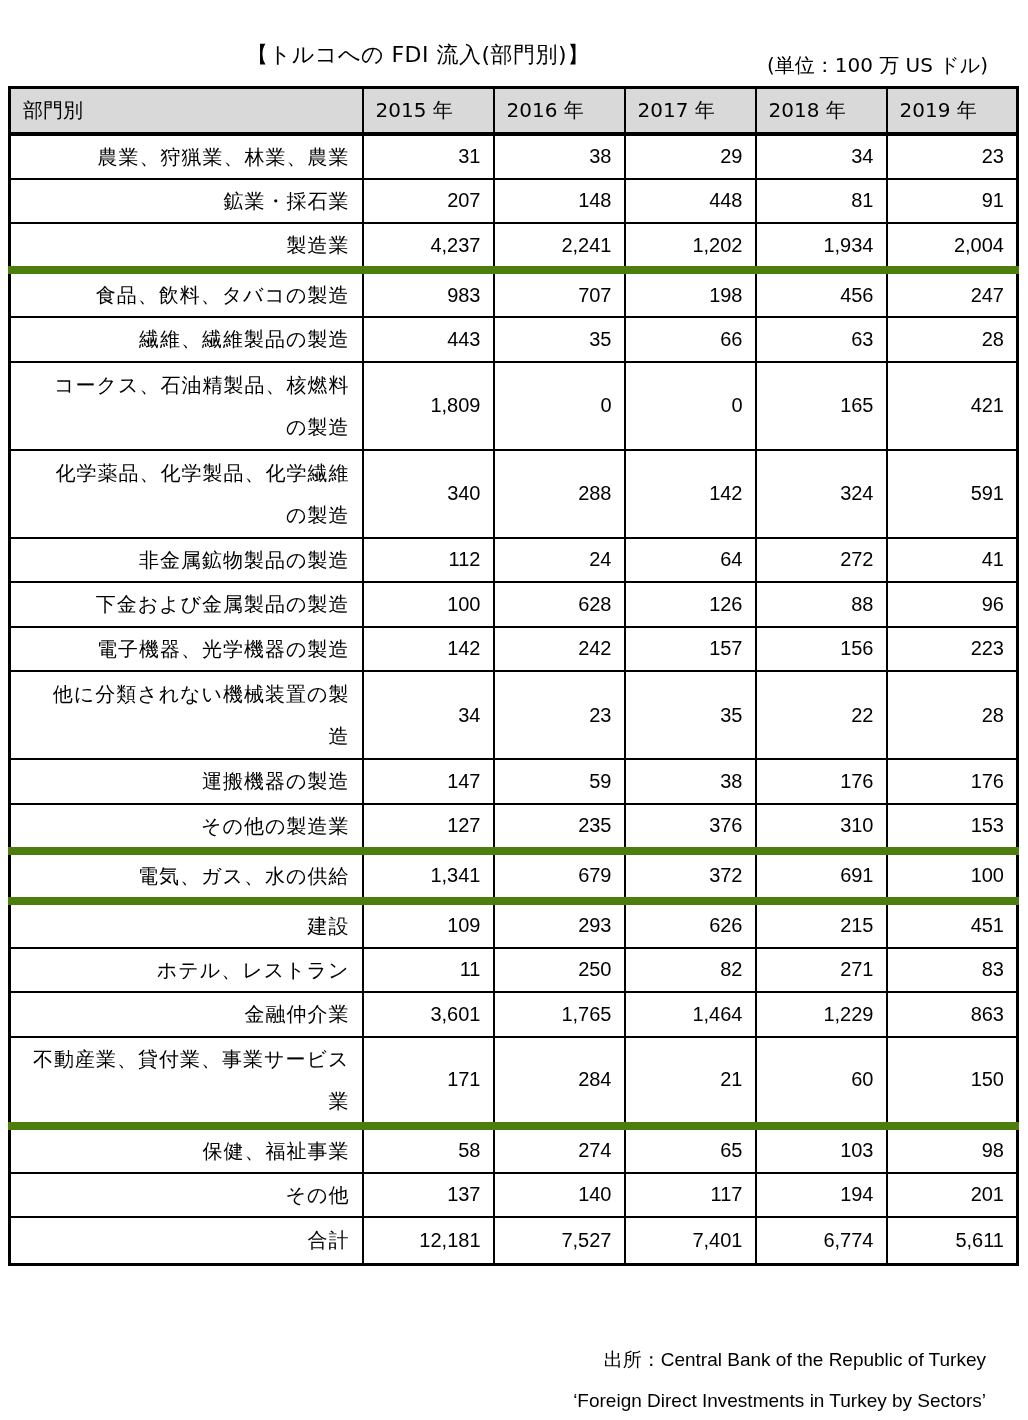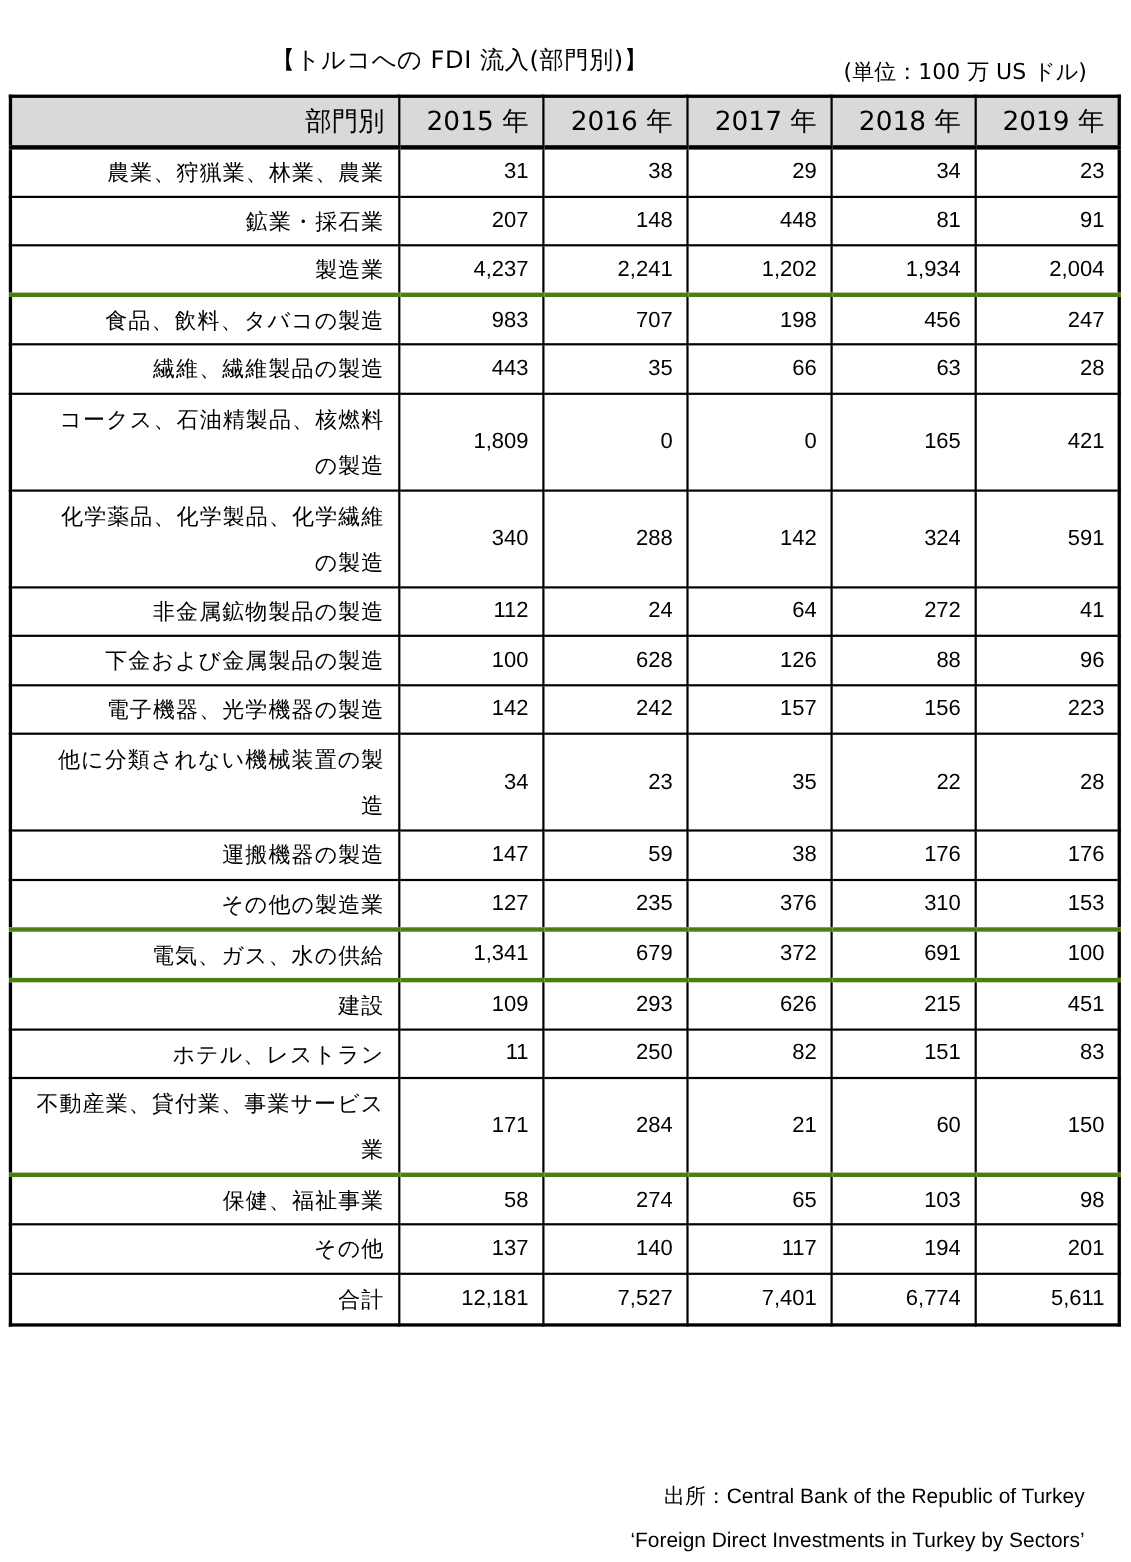--- a/index.html
+++ b/index.html
@@ -19,28 +19,28 @@
     border-collapse: collapse; table-layout: fixed;
     border: 3px solid #000;
   }
   col.c0 { width: 353px; }
   col.cy { width: 131px; }
   th, td {
     border: 2px solid #000; font-size: 20px; font-weight: normal;
     padding: 0 12px; box-sizing: border-box;
   }
   th {
-    background: #d9d9d9; height: 46px; text-align: right; font-size: 24px;
+    background: #d9d9d9; height: 46px; text-align: left; font-size: 20px;
   }
   td { height: 44.5px; }
   td.label { text-align: right; padding-left: 13px; line-height: 42px; letter-spacing: 1px; }
   td.label.sub { padding-left: 38px; }
   td.num { text-align: right; padding-right: 12px; font-family: "Liberation Sans", sans-serif; }
   tr.tall td { height: 88px; }
-  tr.thick-top td, tr.thick-top th { border-top: 4px solid #4d7c0f; }
+  tr.thick-top td, tr.thick-top th { border-top: 8px solid #4d7c0f; }
   tr.total td { border-top: 1px solid #15803d; height: 47px; }
   thead tr th { border-bottom: 4px solid #000; }
   .source {
     position: absolute; right: 42px; font-size: 19px; text-align: right;
     font-family: "Liberation Sans", sans-serif;
   }
   .src1 { top: 1347px; }
   .src2 { top: 1390px; }
 </style>
 </head>
@@ -187,22 +187,30 @@
       <td class="num">293</td>
       <td class="num">626</td>
       <td class="num">215</td>
       <td class="num">451</td>
     </tr>
     <tr>
       <td class="label">ホテル、レストラン</td>
       <td class="num">11</td>
       <td class="num">250</td>
       <td class="num">82</td>
-      <td class="num">151</td>
+      <td class="num">271</td>
       <td class="num">83</td>
+    </tr>
+    <tr>
+      <td class="label">金融仲介業</td>
+      <td class="num">3,601</td>
+      <td class="num">1,765</td>
+      <td class="num">1,464</td>
+      <td class="num">1,229</td>
+      <td class="num">863</td>
     </tr>
     <tr class="tall">
       <td class="label">不動産業、貸付業、事業サービス業</td>
       <td class="num">171</td>
       <td class="num">284</td>
       <td class="num">21</td>
       <td class="num">60</td>
       <td class="num">150</td>
     </tr>
     <tr class="thick-top">

